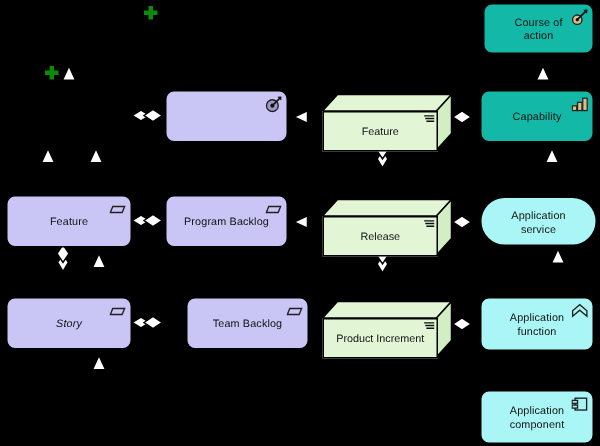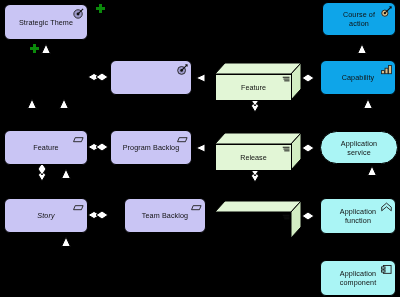--- a/index.html
+++ b/index.html
@@ -28,21 +28,21 @@
     z-index:3;
   }
   .node .lbl{padding:0 9px;white-space:pre-line;}
 
   
   .shape-round{border-radius:6px;}
   .shape-pill{border-radius:999px;}
 
   
   .c-purple{background:#c9c5f4;}
-  .c-sand{background:#0ea5e9;}
+  .c-sand{background:#14b8a6;}
   .c-cyan{background:#aaf5f5;}
 
   
   .deliverable{
     position:absolute;
     z-index:3;
   }
   .deliverable .face{
     position:absolute;left:0;bottom:0;
     box-sizing:border-box;
@@ -166,28 +166,20 @@
       <path d="M96,215 l6,-4 l6,4 l-6,4 z" fill="#ffffff"></path>
       <path d="M251,100 l4,-6 l4,6 l-4,6 z" fill="#ffffff"></path>
       <path d="M251,170 l4,-6 l4,6 l-4,6 z" fill="#ffffff"></path>
       <path d="M38,169 l4,-6 l4,6 l-4,6 z" fill="#ffffff"></path>
     </g>
   </svg>
 
   <div class="plus" style="left:96px;top:4px;"></div>
   <div class="plus" style="left:30px;top:44px;"></div>
 
-  <div class="node shape-round c-purple" style="left:4px;top:4px;width:84px;height:36px;">
-    <span class="lbl">Strategic Theme</span>
-    <svg class="icn" viewBox="0 0 12 12">
-      <circle cx="5.5" cy="6.5" r="4.6" fill="#9c98c9" stroke="#222" stroke-width="1"></circle>
-      <circle cx="5.5" cy="6.5" r="1.6" fill="#111"></circle>
-      <path d="M5.5,6.5 L11,1" stroke="#111" stroke-width="1.2"></path>
-    </svg>
-  </div>
 
   <div class="node shape-round c-sand" style="left:322px;top:2px;width:74px;height:34px;">
     <span class="lbl">Course of
 action</span>
     <svg class="icn" viewBox="0 0 12 12">
       <circle cx="4.2" cy="7.8" r="3.4" fill="#d9c08a" stroke="#222" stroke-width="1"></circle>
       <circle cx="4.2" cy="7.8" r="1.2" fill="#111"></circle>
       <path d="M4.2,7.8 L11.2,0.9" stroke="#111" stroke-width="1.3"></path>
       <path d="M8.6,0.6 L11.6,0.4 L11.3,3.4 Z" fill="#111"></path>
     </svg>
@@ -268,20 +260,24 @@
     <svg class="icn" viewBox="0 0 12 12">
       <path d="M2.4,4 L11,4 L9.2,8.4 L0.6,8.4 Z" fill="#c9c5f4" stroke="#222" stroke-width="1"></path>
     </svg>
   </div>
 
   <div class="deliverable" style="left:214px;top:200px;width:88px;height:40px;">
     <svg class="top3d" viewBox="0 0 88 40" width="88" height="40">
       <path d="M1,12 L11,1 L87,1 L77,12 Z" fill="#e2f6d6" stroke="#000" stroke-width="1"></path>
       <path d="M77,12 L87,1 L87,27 L77,38 Z" fill="#d3eec3" stroke="#000" stroke-width="1"></path>
     </svg>
+    <div class="face" style="left:1px;bottom:1px;width:77px;height:27px;">
+      <span class="lbl">Product
+Increment</span>
+    </div>
     <svg class="icn" viewBox="0 0 12 12" style="top:13px;right:11px;width:9px;height:9px;">
       <path d="M1,3 L10,3 M2,5.4 L10,5.4 M3,7.8 L10,7.8" stroke="#111" stroke-width="1.3"></path>
     </svg>
   </div>
 
   <div class="node shape-round c-cyan" style="left:320px;top:198px;width:76px;height:36px;">
     <span class="lbl">Application
 function</span>
     <svg class="icn" viewBox="0 0 12 12">
       <path d="M0.8,9.6 L0.8,5.6 L6,1.2 L11.2,5.6 L11.2,9.6 L6,5.2 Z" fill="#aaf5f5" stroke="#222" stroke-width="1"></path>

